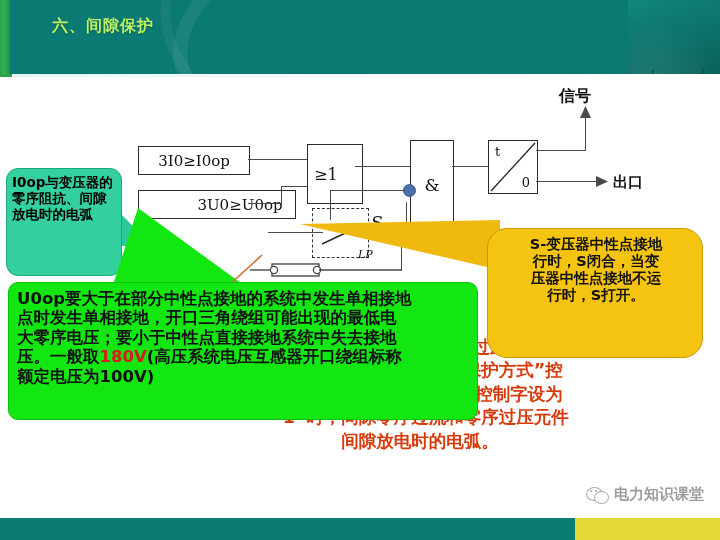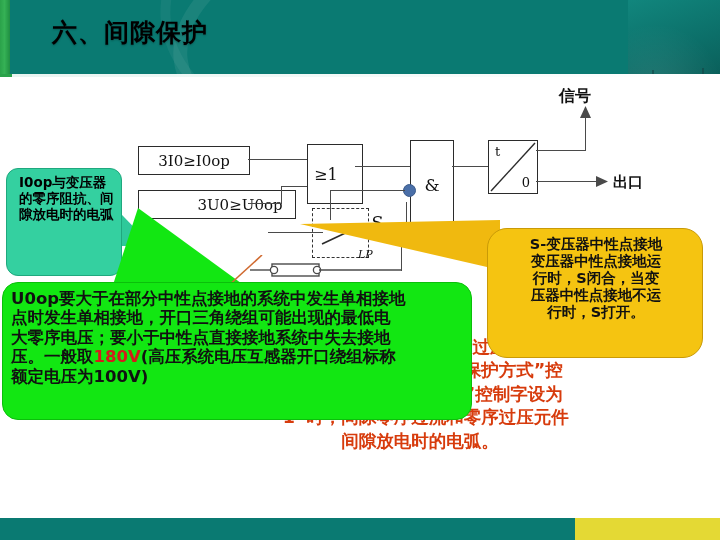--- a/index.html
+++ b/index.html
@@ -41,21 +41,21 @@
       radial-gradient(circle at 30% 120%, rgba(255,255,255,0.10), transparent 60%),
       linear-gradient(160deg,#11867d 0%,#0c6f69 60%,#0a5f5a 100%);
     overflow:hidden;
   }
   .tower{position:absolute;bottom:2px;}
   .tower i{
     position:absolute;background:rgba(20,70,70,0.65);
   }
   .header-title{
     position:absolute;left:52px;top:16px;
-    color:#000000;font-size:25px;font-weight:bold;letter-spacing:1px;
+    color:#bef264;font-size:16px;font-weight:bold;letter-spacing:1px;
     text-shadow:0 1px 2px rgba(0,0,0,0.25);
     white-space:nowrap;
   }
   .header-bottomline{
     position:absolute;left:0;top:74px;width:720px;height:3px;
     background:linear-gradient(90deg,#2aa24a 0%,#2aa24a 12px,#e8f4f1 12px,#ffffff 100%);
   }
 
   
   .diagram{position:absolute;left:0;top:78px;width:720px;height:400px;}
@@ -80,33 +80,33 @@
   .dashbox{position:absolute;border:1.4px dashed #333;}
 
   
   .callout{
     position:absolute;box-sizing:border-box;
     font-weight:bold;line-height:1.18;
   }
   .callout-teal{
     left:6px;top:168px;width:116px;height:108px;
     background:#34d0a0;border:1px solid #1fa87e;border-radius:12px;
-    color:#000;font-size:13.5px;padding:6px 6px 0 12px;
+    color:#000;font-size:13.5px;padding:6px 6px 0 5px;
     z-index:6;
   }
   .teal-tail2{
     position:absolute;left:96px;top:188px;width:0;height:0;
     border-top:58px solid transparent;
     border-left:56px solid #2ec99a;
     z-index:5;
   }
 
   .callout-green{
-    left:2px;top:282px;width:470px;height:138px;
-    background:#12e712;border:1px solid #0bbf0b;border-radius:16px;
+    left:8px;top:282px;width:470px;height:138px;
+    background:#12e712;border:1px solid #0bbf0b;border-radius:10px;
     color:#111;font-size:16.5px;padding:6px 10px 0 8px;
     z-index:9;
   }
   .green-tail{
     position:absolute;left:110px;top:208px;width:0;height:0;
     border-bottom:86px solid #12e712;
     border-left:28px solid transparent;
     border-right:118px solid transparent;
     z-index:8;
   }
@@ -266,35 +266,43 @@
     <div>“1”时，间隙零序过流和零序过压元件</div>
     <div>间隙放电时的电弧。</div>
   </div>
 
   <div class="callout callout-teal">
     <span>I0op与变压器的零序阻抗、间隙放电时的电弧</span>
   </div>
 
   <div class="callout callout-yellow">
     <div>S-变压器中性点接地</div>
-    <div>变压器中性点接地运</div>
     <div>行时，S闭合，当变</div>
     <div>压器中性点接地不运</div>
     <div>行时，S打开。</div>
   </div>
 
   <div class="callout callout-green">
     <div>U0op要大于在部分中性点接地的系统中发生单相接地</div>
     <div>点时发生单相接地，开口三角绕组可能出现的最低电</div>
     <div>大零序电压；要小于中性点直接接地系统中失去接地</div>
     <div>
       <span>压。一般取</span><span class="hl">180V</span><span>(高压系统电压互感器开口绕组标称</span>
     </div>
     <div>额定电压为100V)</div>
   </div>
 
+  <div class="footer-brand">
+    <span class="wechat-ico">
+      <span class="b1"></span>
+      <span class="b2"></span>
+      <span class="e" style="left:4px;top:3px;"></span>
+      <span class="e" style="left:9px;top:3px;"></span>
+    </span>
+    <span>电力知识课堂</span>
+  </div>
 
   <div class="footer-bar">
     <div class="teal"></div>
     <div class="yellow"></div>
   </div>
 
 </div>
 
 </body></html>

